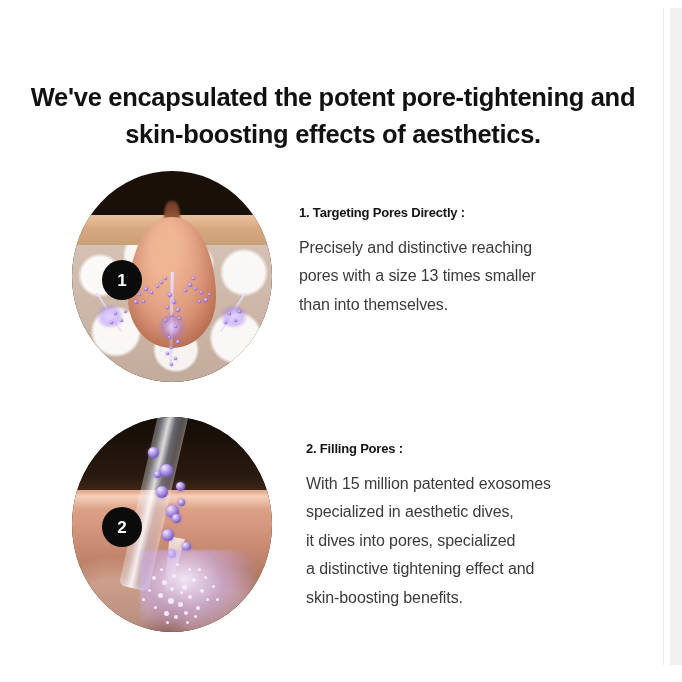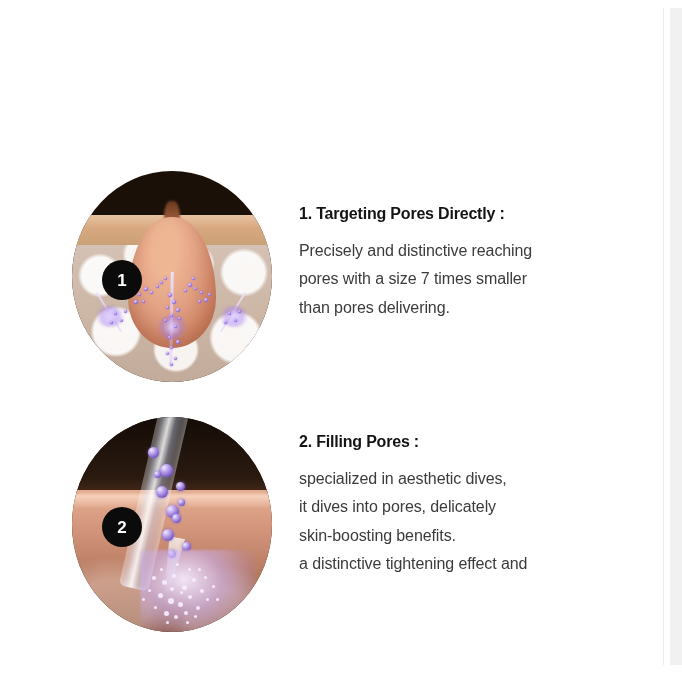--- a/index.html
+++ b/index.html
@@ -247,24 +247,24 @@
   .row-1 .badge { top: 89px; }
   .row-2 .badge { top: 90px; }
 
   
   .textcol {
     position: absolute;
     left: 299px;
     width: 330px;
   }
   .row-1 .textcol { top: 34px; }
-  .row-2 .textcol { top: 16px; }
+  .row-2 .textcol { top: 24px; margin-left: 7px; }
 
   .step-title {
-    font-size: 16px;
+    font-size: 13px;
     font-weight: bold;
     color: #141414;
     letter-spacing: -0.2px;
     margin-bottom: 14px;
   }
   .step-body {
     font-size: 16px;
     color: #3b3b3b;
     line-height: 1.78;
     letter-spacing: -0.1px;
@@ -272,20 +272,21 @@
   .step-body div { white-space: nowrap; }
 </style>
 </head>
 <body>
 
 <div id="page">
 
   <div class="edge-divider"></div>
   <div class="edge-strip"></div>
 
+  <h1 class="headline">We've encapsulated the potent pore-tightening and skin-boosting effects of aesthetics.</h1>
 
   <div class="row row-1">
 
     <div class="media">
       <div class="photo-circle">
         <div class="p1-bg"></div>
         <div class="p1-skinband"></div>
         <div class="p1-porestem"></div>
         <div class="p1-pore"></div>
         <div class="beam b1"></div>
@@ -335,22 +336,22 @@
             <div class="dot" style="left: 83%; top: 66%; width: 3px; height: 3px;"></div>
           </div>
       </div>
       <div class="badge">1</div>
     </div>
 
     <div class="textcol">
       <div class="step-title">1. Targeting Pores Directly :</div>
       <div class="step-body">
         <div>Precisely and distinctive reaching</div>
-        <div>pores with a size 7 times smaller</div>
-        <div>than pores delivering.</div>
+        <div>pores with a size 13 times smaller</div>
+        <div>than into themselves.</div>
       </div>
     </div>
   </div>
 
   <div class="row row-2">
 
     <div class="media">
       <div class="photo-circle">
         <div class="p2-dark"></div>
         <div class="p2-skin"></div>
@@ -403,21 +404,22 @@
             <div class="spark" style="left: 52%; top: 68%; width: 3px; height: 3px;"></div>
             <div class="spark" style="left: 63%; top: 70%; width: 3px; height: 3px;"></div>
           </div>
       </div>
       <div class="badge">2</div>
     </div>
 
     <div class="textcol">
       <div class="step-title">2. Filling Pores :</div>
       <div class="step-body">
+        <div>With 15 million patented exosomes</div>
         <div>specialized in aesthetic dives,</div>
-        <div>it dives into pores, delicately</div>
+        <div>it dives into pores, specialized</div>
+        <div>a distinctive tightening effect and</div>
         <div>skin-boosting benefits.</div>
-        <div>a distinctive tightening effect and</div>
       </div>
     </div>
   </div>
 
 </div>
 
 </body></html>

